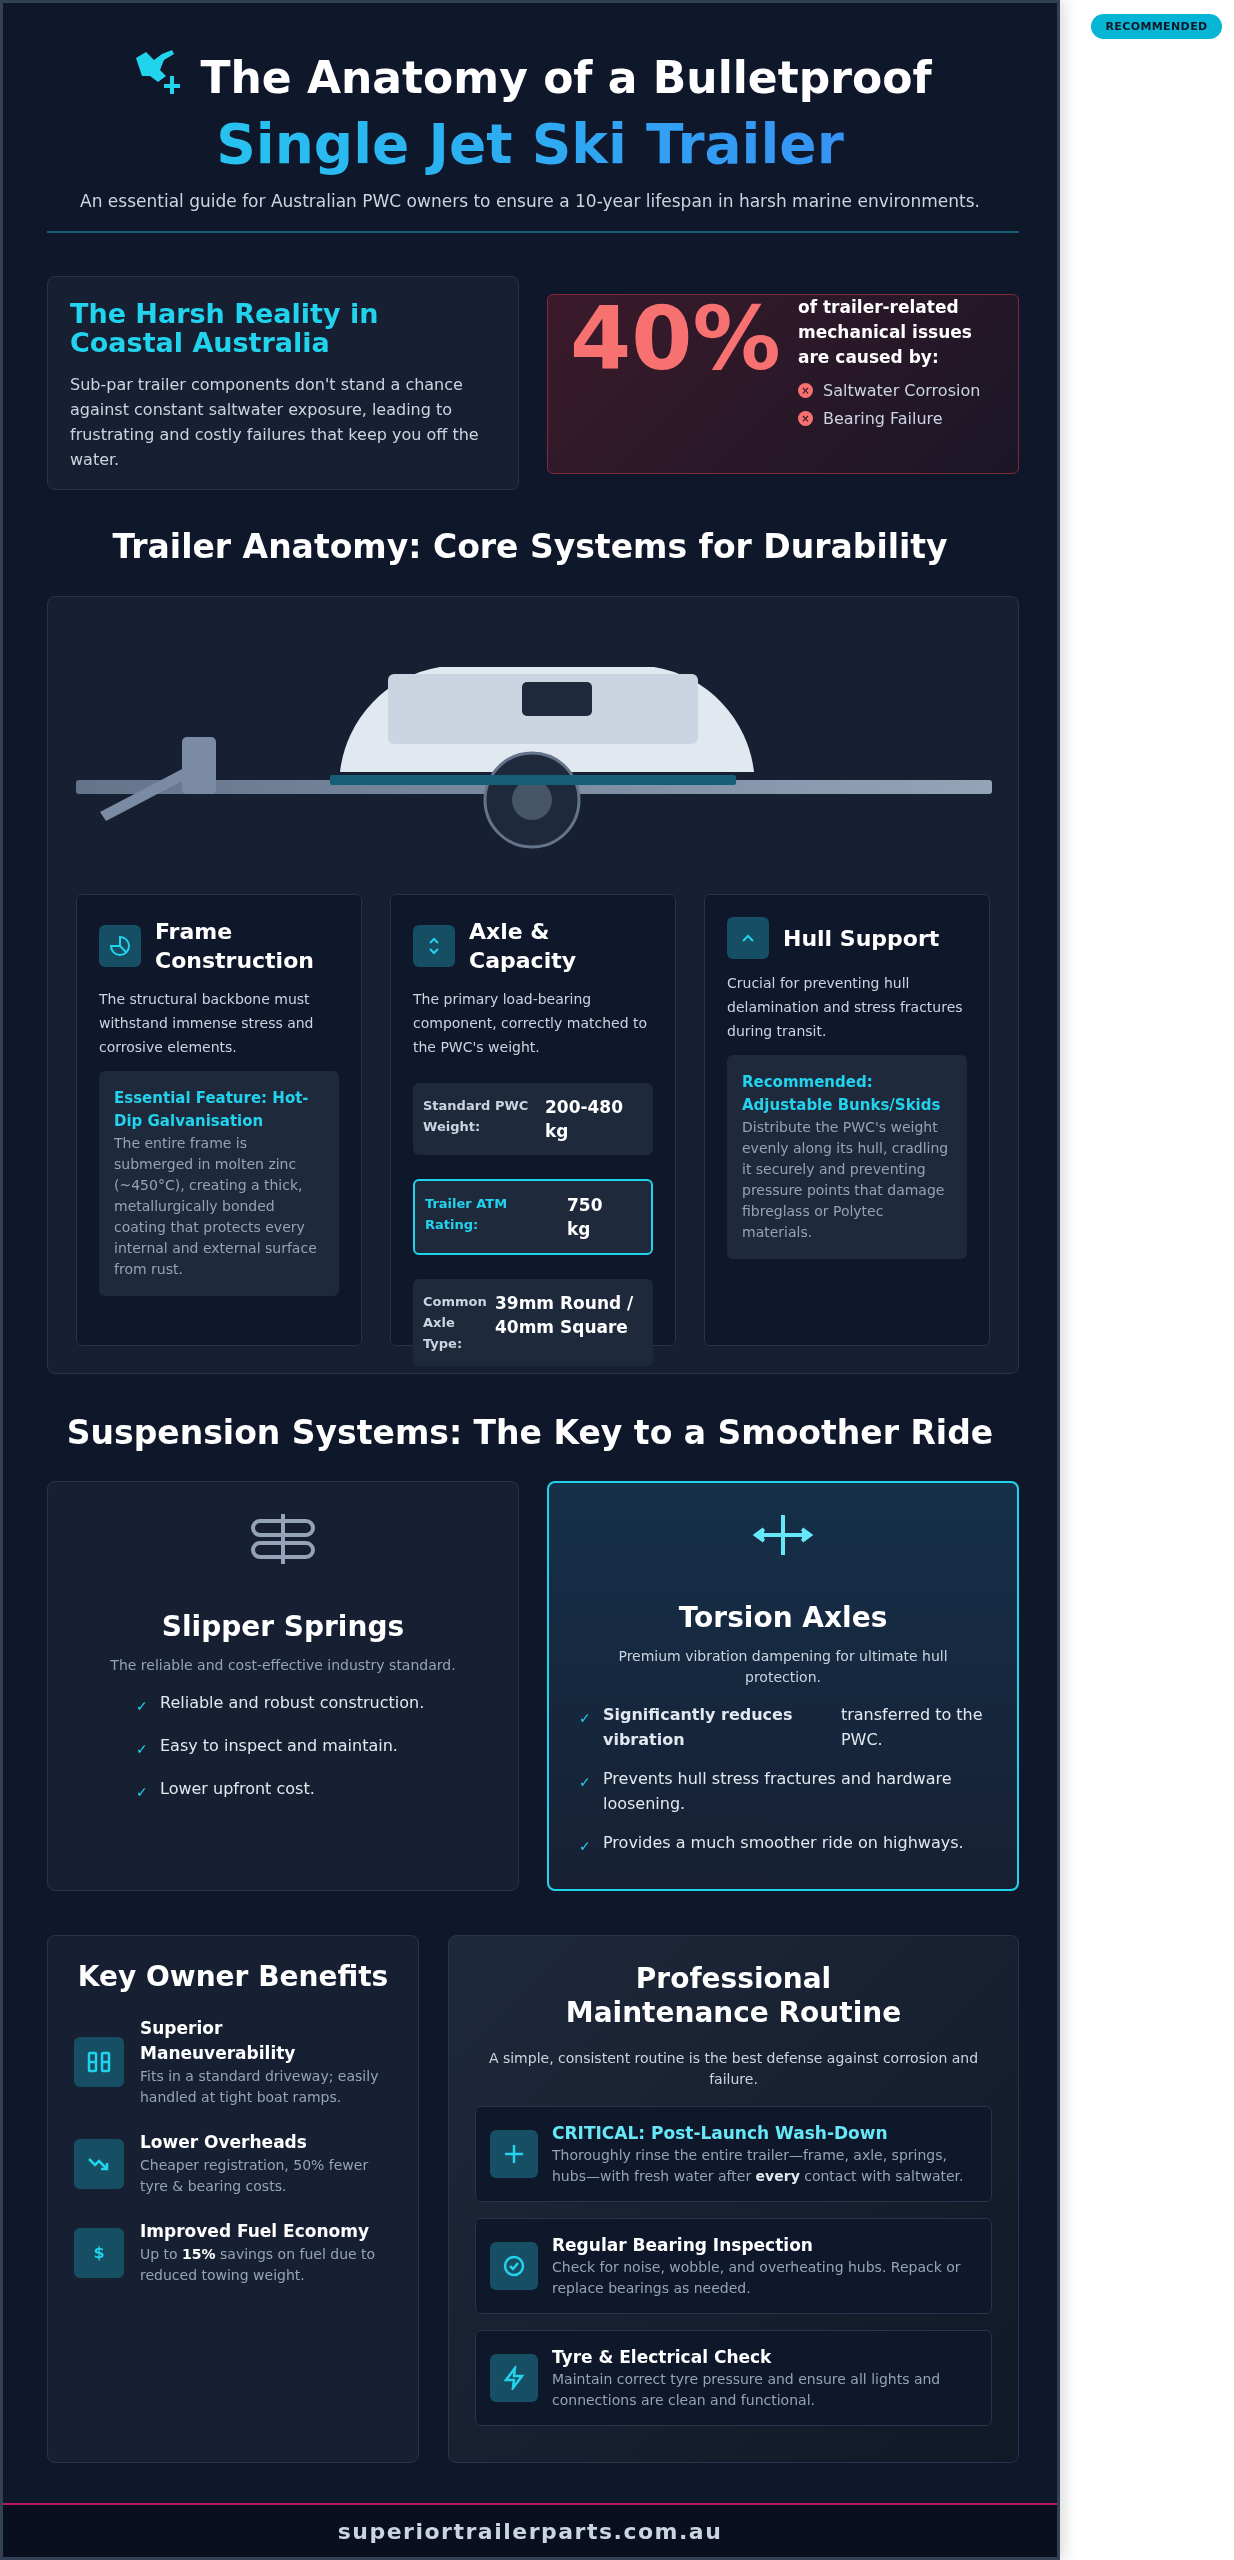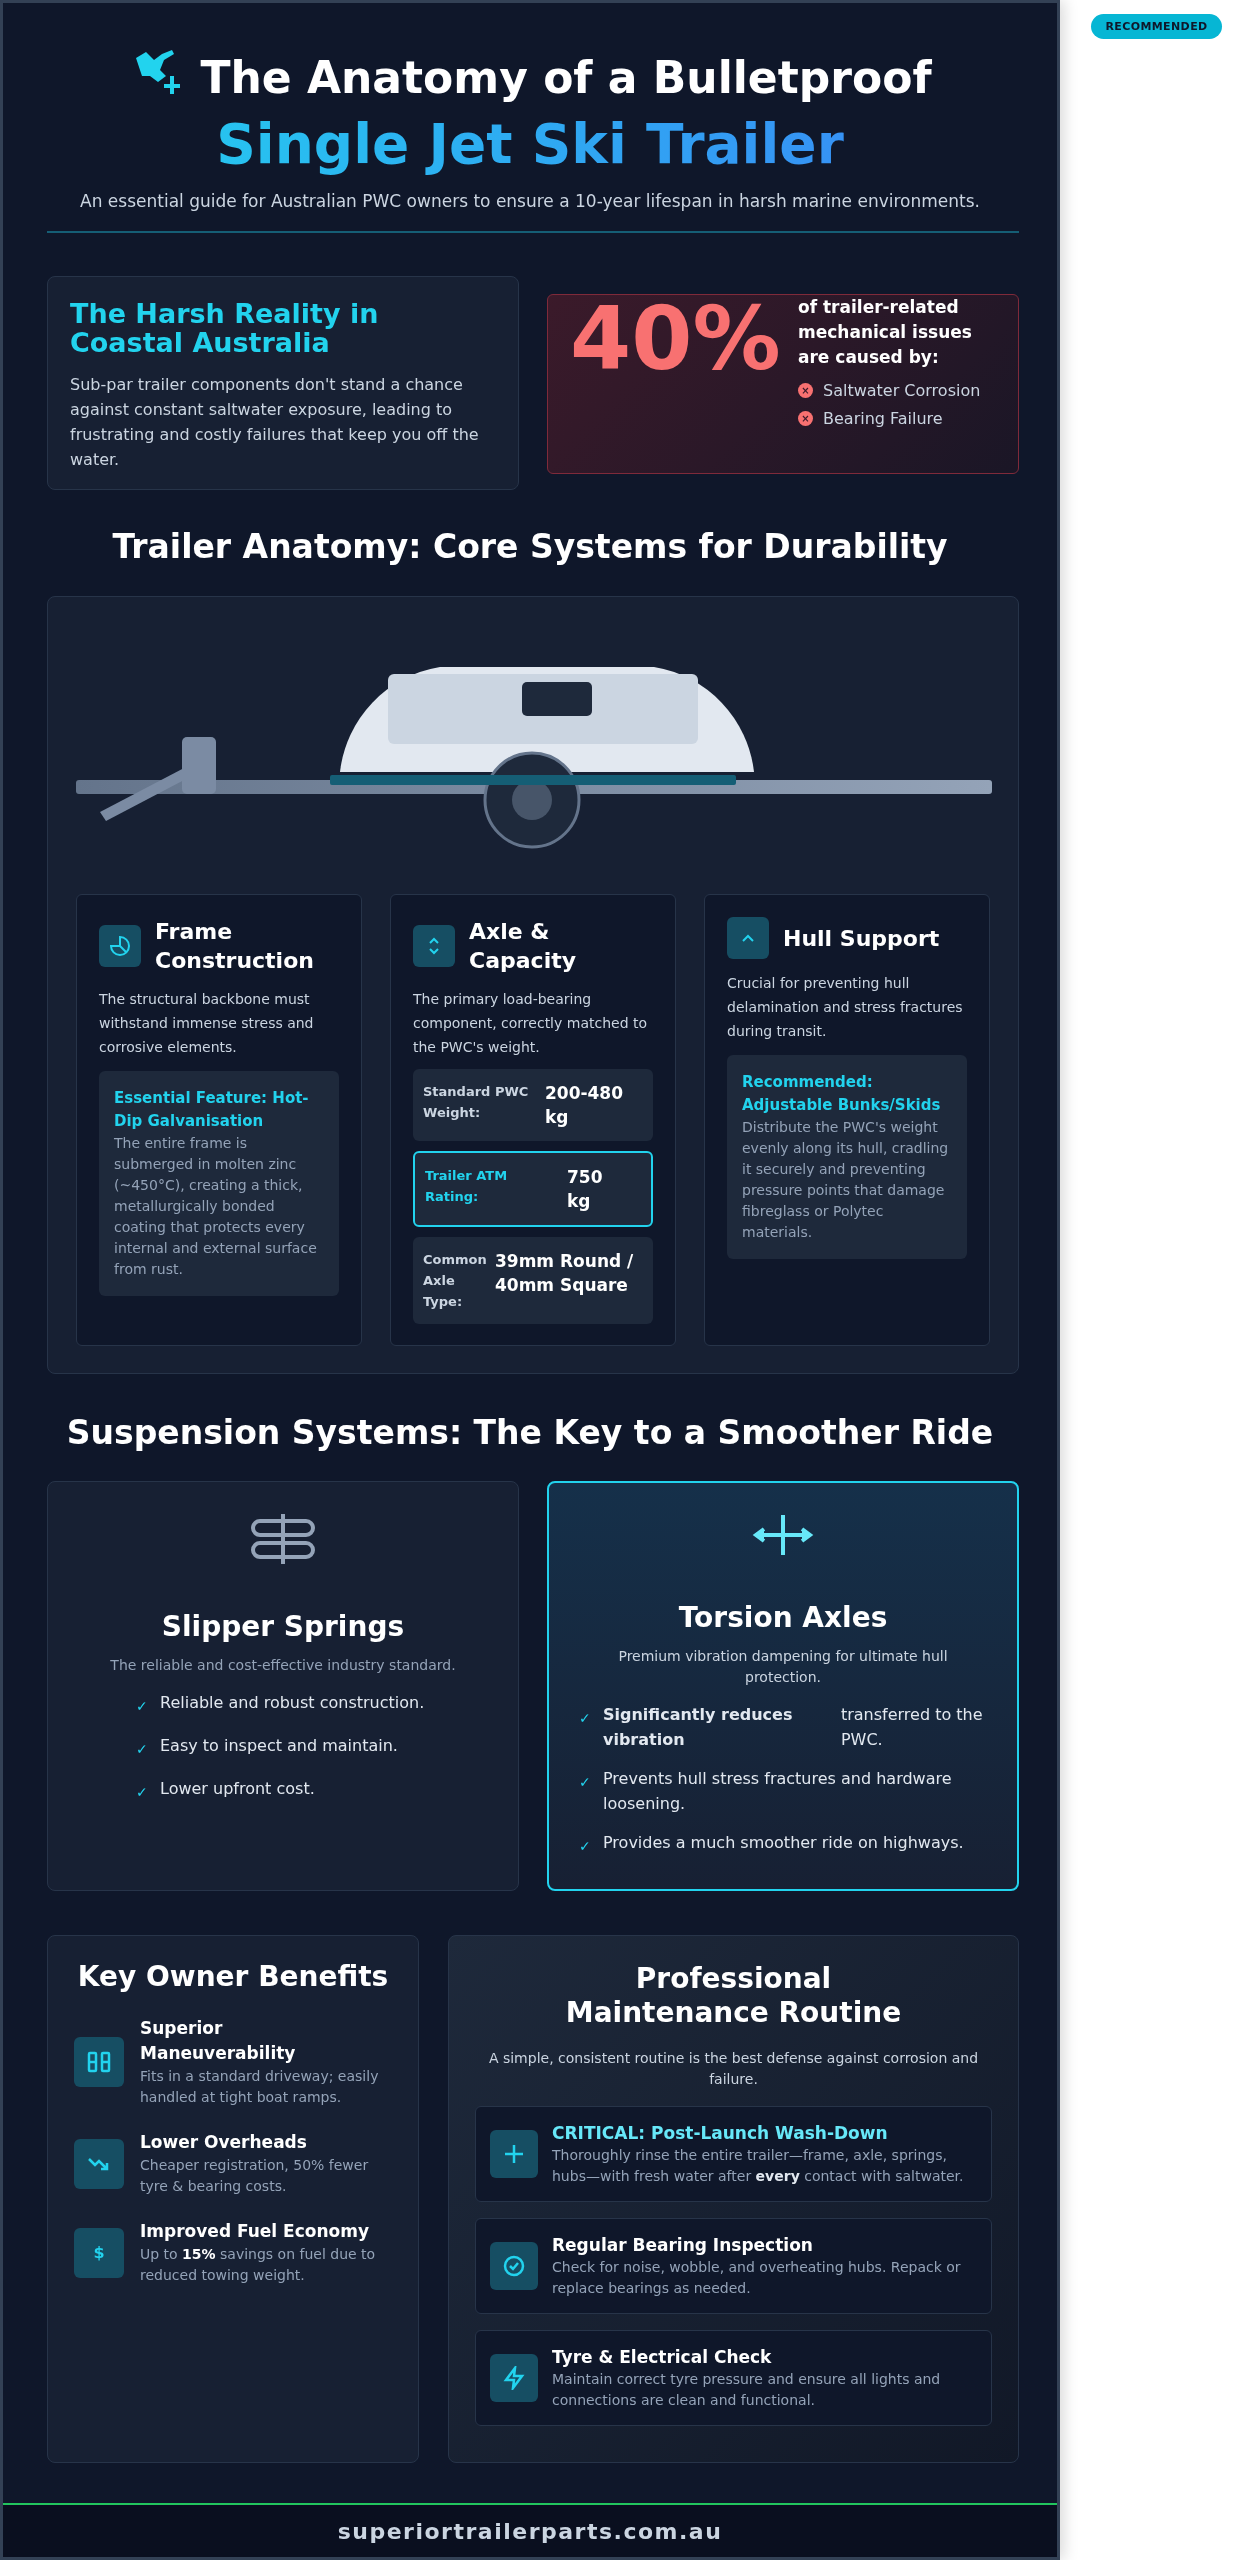--- a/index.html
+++ b/index.html
@@ -27,21 +27,21 @@
 .anat{left:44px;top:593px;width:972px;height:778px;border-radius:8px;background:#172033;border:1px solid #273449;}
 .diagram{position:absolute;left:28px;top:40px;width:916px;height:230px;}
 .col{position:absolute;top:297px;width:286px;height:452px;border:1px solid #273449;border-radius:6px;background:#0f172a;padding:22px 22px;}
 .col .head{display:flex;align-items:center;gap:14px;}
 .ico{width:42px;height:42px;border-radius:6px;background:#164e63;display:flex;align-items:center;justify-content:center;flex-shrink:0;}
 .col h4{color:#fff;font-size:22px;font-weight:bold;line-height:29px;}
 .col .desc{margin-top:12px;color:#cbd5e1;font-size:14px;line-height:24px;}
 .feat{margin-top:12px;background:#1e293b;border-radius:6px;padding:16px 15px;}
 .feat .ft{color:#22d3ee;font-size:15px;font-weight:bold;line-height:23px;}
 .feat .fd{color:#94a3b8;font-size:14px;line-height:21px;}
-.spec{margin-top:10px;background:#1e293b;border-radius:6px;display:flex;padding:12px 10px;gap:12px;}
+.spec{margin-top:24px;background:#1e293b;border-radius:6px;display:flex;padding:12px 10px;gap:12px;}
 .spec .k{color:#cbd5e1;font-size:13px;font-weight:bold;line-height:21px;width:110px;}
 .spec .v{color:#fff;font-size:17px;font-weight:bold;line-height:24px;}
 .spec.hl{border:2px solid #22d3ee;}
 .spec.hl .k{color:#22d3ee;}
 .susp{position:absolute;top:1478px;width:472px;height:410px;border-radius:8px;text-align:center;padding-top:30px;}
 .susp.a{left:44px;background:#172033;border:1px solid #273449;}
 .susp.b{left:544px;background:linear-gradient(180deg,#15304a,#172033);border:2px solid #22d3ee;}
 .susp h3{margin-top:40px;color:#fff;font-size:28px;font-weight:bold;}
 .susp .sd{margin-top:12px;color:#94a3b8;font-size:14px;line-height:21px;padding:0 50px;}
 .susp.b .sd{color:#cbd5e1;}
@@ -58,21 +58,21 @@
 .bi .bd{color:#94a3b8;font-size:14px;line-height:21px;}
 .bi .bd b{color:#fff;}
 .mnt{left:445px;top:1932px;width:571px;height:528px;padding:26px 26px;background:linear-gradient(135deg,#1e293b,#111827);}
 .mnt .md{margin-top:18px;color:#cbd5e1;font-size:14px;line-height:21px;text-align:center;}
 .mi{margin-top:16px;border:1px solid #273449;border-radius:6px;background:#0f172a;display:flex;align-items:center;gap:14px;padding:0 14px;height:96px;}
 .mi .ico{width:48px;height:48px;}
 .mi .mt{color:#fff;font-size:17px;font-weight:bold;line-height:24px;}
 .mi .mt.c{color:#67e8f9;}
 .mi .mdesc{color:#94a3b8;font-size:14px;line-height:21px;}
 .mi .mdesc b{color:#e2e8f0;}
-.foot{position:absolute;left:0;top:2500px;width:1054px;height:54px;background:#0a0f1f;border-top:2px solid #22c55e;display:flex;align-items:center;justify-content:center;color:#cbd5e1;font-size:22px;font-weight:bold;letter-spacing:1.5px;}
+.foot{position:absolute;left:0;top:2500px;width:1054px;height:54px;background:#0a0f1f;border-top:2px solid #be185d;display:flex;align-items:center;justify-content:center;color:#cbd5e1;font-size:22px;font-weight:bold;letter-spacing:1.5px;}
 </style>
 </head>
 <body>
 
 <div class="badge">RECOMMENDED</div>
 
 <div class="page">
 
   <div class="hdr">
     <div class="t1">

